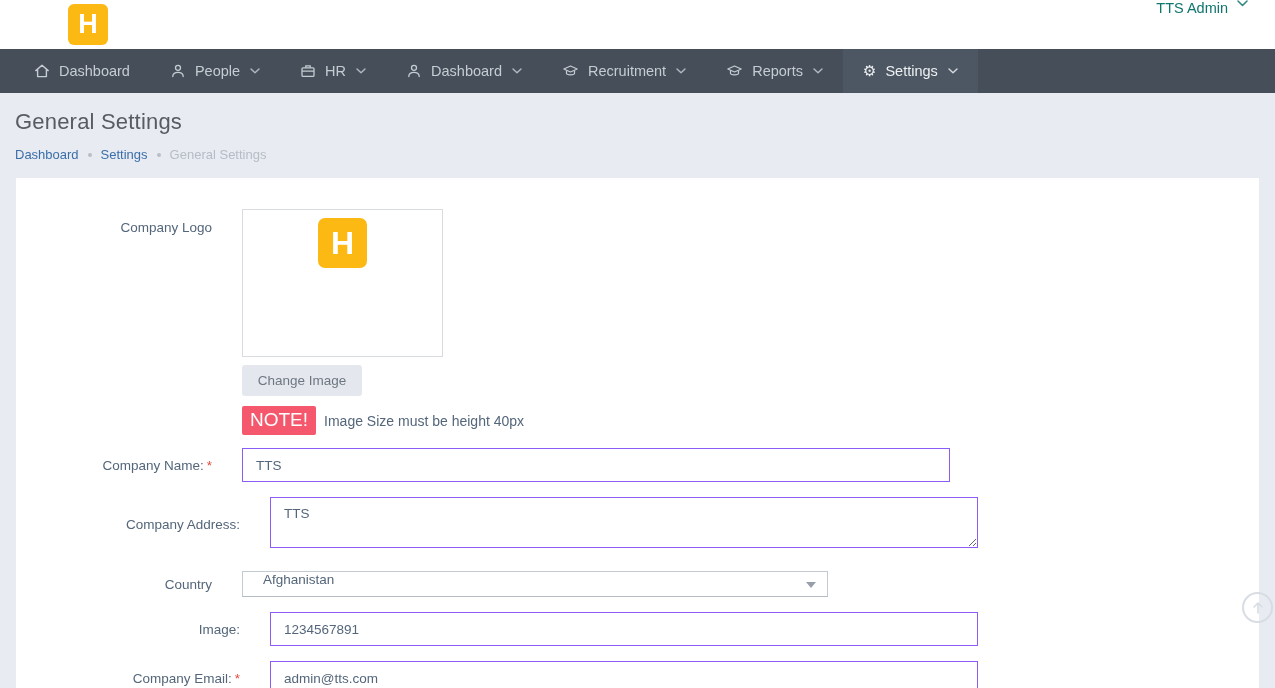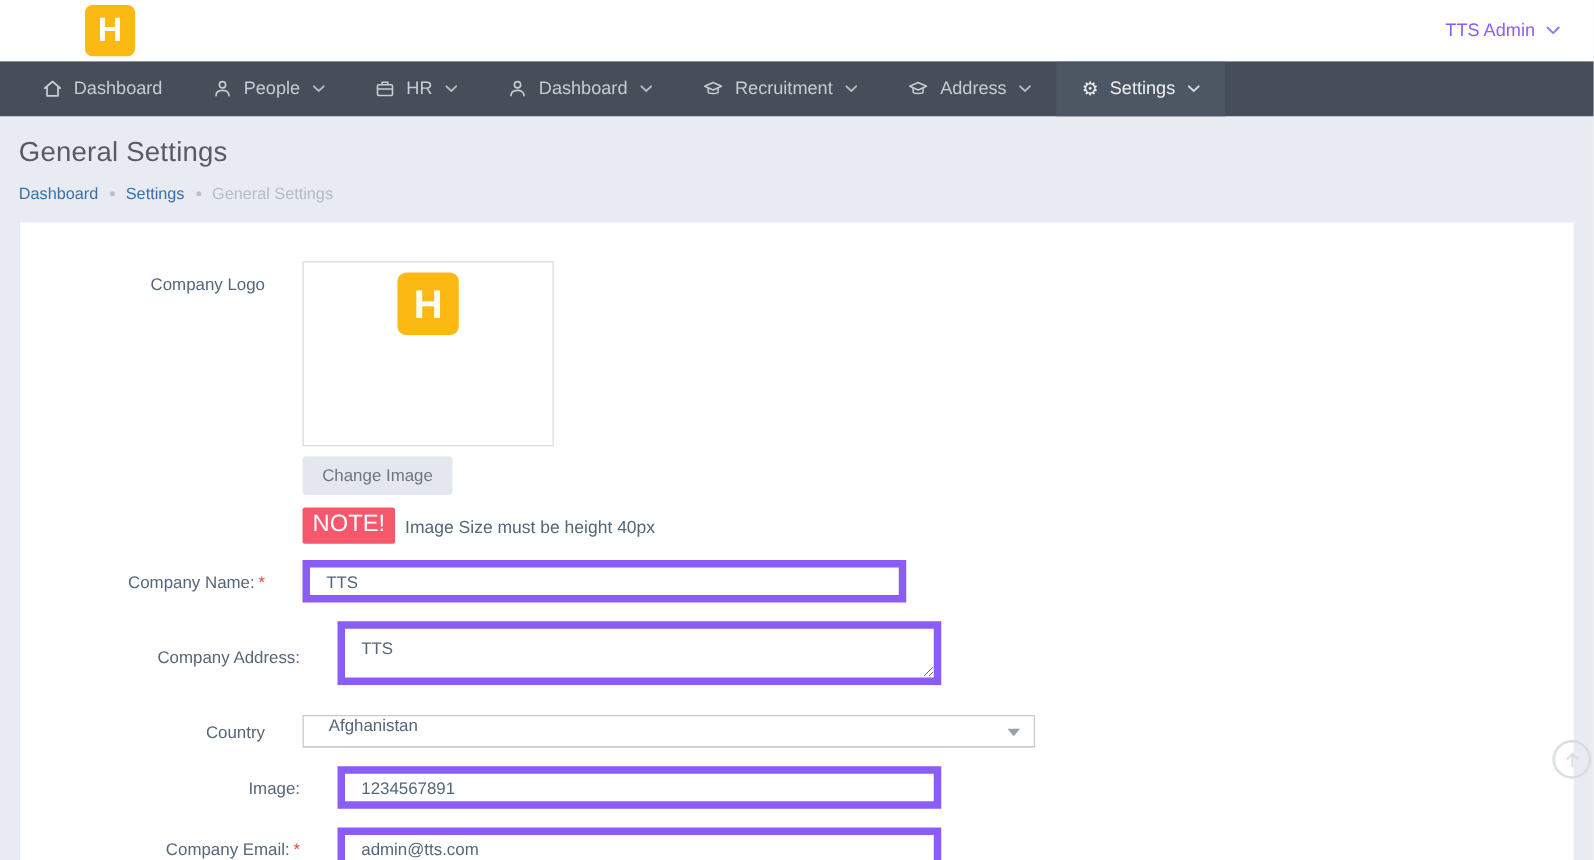--- a/index.html
+++ b/index.html
@@ -13,22 +13,22 @@
   
   .topbar { height: 49px; background: #ffffff; position: relative; }
   .logo {
     position: absolute; left: 68px; top: 4px;
     width: 40px; height: 41px; background: #fcb813;
     border-radius: 6px; display: flex; align-items: center; justify-content: center;
     color: #ffffff; font-weight: bold; font-size: 27px; cursor: pointer;
   }
   .user-menu {
     position: absolute; right: 27px; top: 0; height: 49px;
-    display: flex; align-items: center; gap: 8px;
-    color: #8b5cf6; font-size: 14.5px; cursor: pointer;
+    display: flex; align-items: flex-start; gap: 8px;
+    color: #0f766e; font-size: 14.5px; cursor: pointer;
   }
 
   
   .nav { height: 44px; background: #454e59; display: flex; padding-left: 14px; }
   .nav-item {
     display: flex; align-items: center; gap: 9px; padding: 0 20px;
     color: #c6ccd2; font-size: 14.5px; cursor: pointer; white-space: nowrap;
   }
   .nav-item.active { background: #4d5763; color: #eef0f2; }
   .nav-item svg { display: block; }
@@ -73,21 +73,21 @@
     font-family: "Liberation Sans", sans-serif;
   }
   .note-line { margin-top: 10px; display: flex; align-items: center; }
   .note-badge {
     background: #f5586c; color: #fff; font-size: 19px; padding: 3px 8px 4px;
     border-radius: 2px; display: inline-block;
   }
   .note-text { margin-left: 8px; font-size: 14px; color: #54667a; }
 
   .txt-input {
-    width: 483px; height: 34px; border: 6px solid #8b5cf6; background: #fff;
+    width: 708px; height: 34px; border: 1px solid #8b5cf6; background: #fff;
     padding: 0 13px; font-size: 13.5px; color: #54667a; border-radius: 0;
     font-family: "Liberation Sans", "DejaVu Sans", sans-serif; outline: none;
   }
   textarea.txt-input { height: 51px; padding-top: 8px; resize: vertical; }
 
   .select2 {
     position: relative; width: 586px; height: 26px;
     border: 1px solid #c4cad2; border-bottom-color: #b4bbc4; background: #fff;
     display: flex; align-items: flex-start; padding-left: 20px;
     font-size: 13.5px; color: #54667a; cursor: pointer;
@@ -170,21 +170,21 @@
     <span>Recruitment</span>
     <svg class="chev" width="10" height="6" viewBox="0 0 10 6">
         <polyline points="1,1 5,4.8 9,1" fill="none" stroke="currentColor" stroke-width="1.4" stroke-linecap="round" stroke-linejoin="round"></polyline>
       </svg>
   </div>
   <div class="nav-item">
     <svg width="17" height="16" viewBox="0 0 17 16">
         <path d="M8.5 3 15.2 6 8.5 9 1.8 6 Z" fill="none" stroke="currentColor" stroke-width="1.2" stroke-linejoin="round"></path>
         <path d="M4.5 7.4 V10.6 C4.5 12.2 12.5 12.2 12.5 10.6 V7.4" fill="none" stroke="currentColor" stroke-width="1.2"></path>
       </svg>
-    <span>Address</span>
+    <span>Reports</span>
     <svg class="chev" width="10" height="6" viewBox="0 0 10 6">
         <polyline points="1,1 5,4.8 9,1" fill="none" stroke="currentColor" stroke-width="1.4" stroke-linecap="round" stroke-linejoin="round"></polyline>
       </svg>
   </div>
   <div class="nav-item active">
     <span class="gear-glyph">⚙</span>
     <span>Settings</span>
     <svg class="chev" width="10" height="6" viewBox="0 0 10 6">
         <polyline points="1,1 5,4.8 9,1" fill="none" stroke="currentColor" stroke-width="1.4" stroke-linecap="round" stroke-linejoin="round"></polyline>
       </svg>

